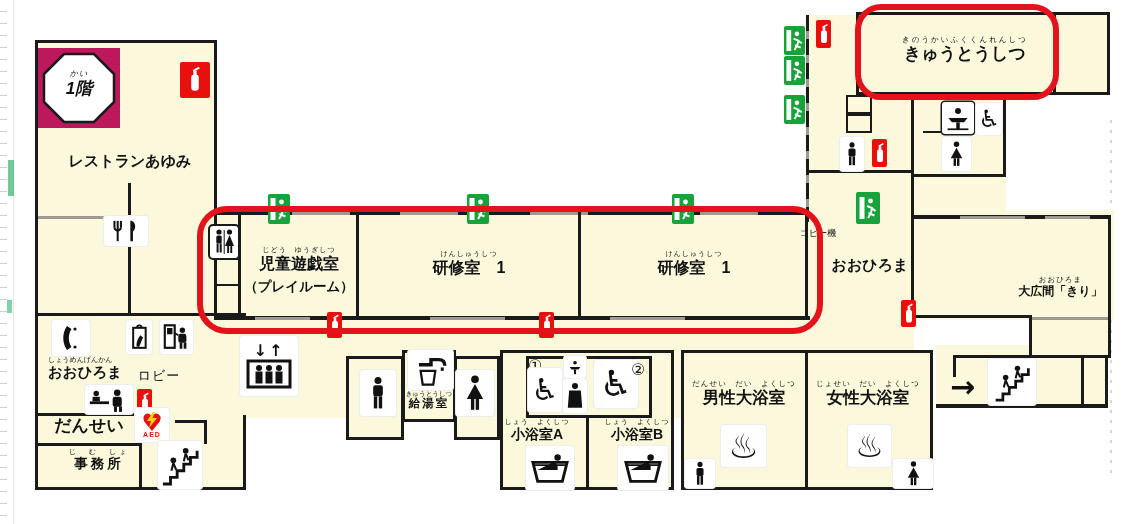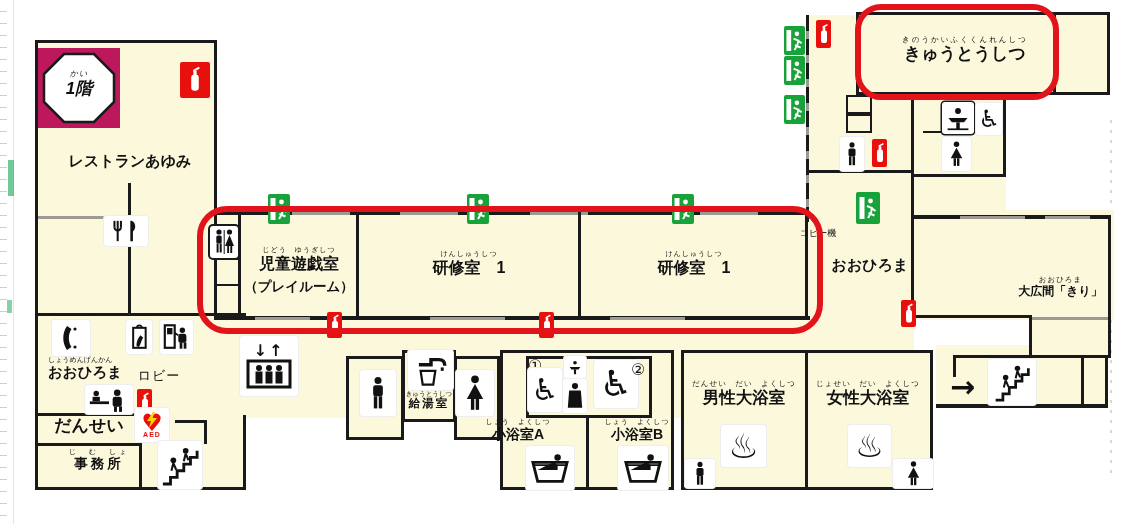--- a/index.html
+++ b/index.html
@@ -499,21 +499,21 @@
   <div class="lbl" style="left:56px;top:448px;width:86px;">
     <div class="furi" style="font-size:7px;letter-spacing:3px;">じ　む　しょ</div>
     <div class="nm" style="font-size:13.5px;letter-spacing:3px;font-weight:600;">事務所</div>
   </div>
 
   <div class="lbl" style="left:402px;top:390px;width:54px;">
     <div class="furi" style="font-size:6.5px;letter-spacing:0;">きゅうとうしつ</div>
     <div class="nm" style="font-size:11.5px;letter-spacing:2px;font-weight:600;">給湯室</div>
   </div>
 
-  <div class="lbl" style="left:483px;top:418px;width:70px;">
+  <div class="lbl" style="left:502px;top:418px;width:70px;">
     <div class="furi" style="font-size:7px;">しょう　よくしつ</div>
     <div class="nm" style="font-size:14px;">小浴室A</div>
   </div>
   <div class="lbl" style="left:602px;top:418px;width:70px;">
     <div class="furi" style="font-size:7px;">しょう　よくしつ</div>
     <div class="nm" style="font-size:14px;">小浴室B</div>
   </div>
 
   <div class="lbl" style="left:688px;top:380px;width:112px;">
     <div class="furi" style="font-size:7.5px;">だんせい　だい　よくしつ</div>

